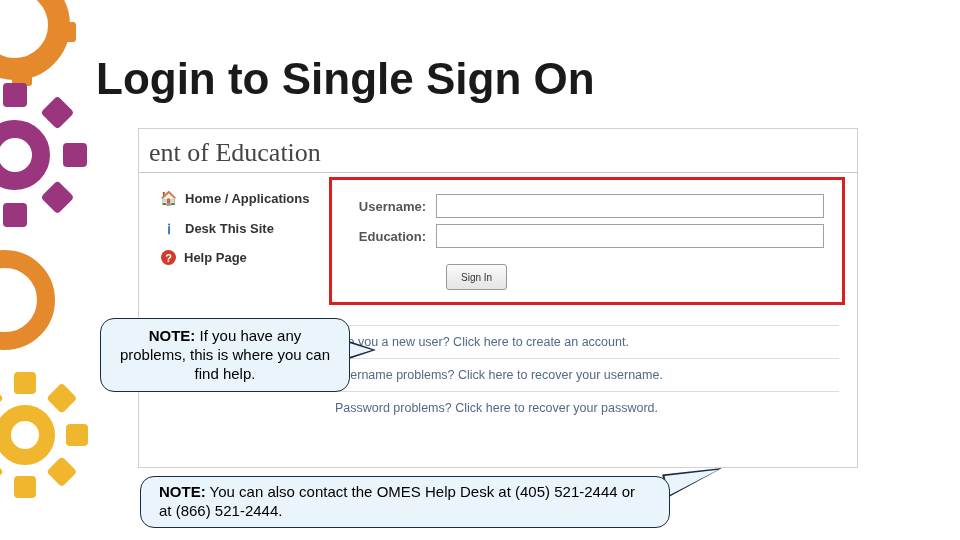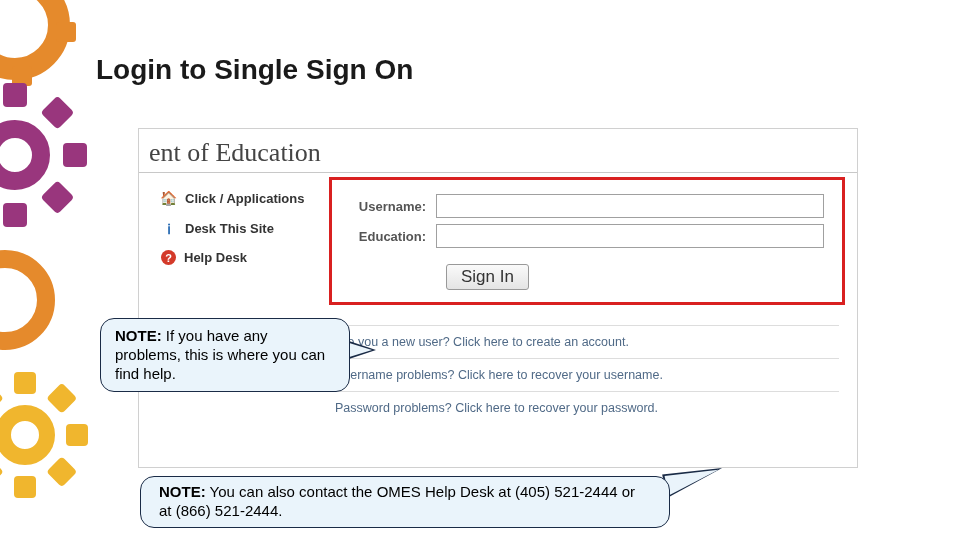--- a/index.html
+++ b/index.html
@@ -75,21 +75,21 @@
     background:#f0b62e;
     border-radius:4px;
     left:54px; top:54px;
     transform-origin:11px 11px;
   }
 
   
   .title {
     position:absolute;
     left:96px; top:54px;
-    font-size:28px;
+    font-size:44px;
     font-weight:700;
     color:#1a1a1a;
   }
 
   
   .panel {
     position:absolute;
     left:138px; top:128px;
     width:720px; height:340px;
     border:1px solid #d0d0d0;
@@ -160,21 +160,21 @@
   }
   .signin-row {
     padding:10px 0 0 100px;
   }
   .signin-btn {
     height:26px;
     padding:0 14px;
     background:linear-gradient(#fafafa,#e4e4e4);
     border:1px solid #999;
     border-radius:3px;
-    font-size:17px;
+    font-size:10px;
     color:#333;
     cursor:pointer;
   }
   .links {
     margin:20px 0 0 0;
     padding-right:18px;
   }
   .link-line {
     border-top:1px solid #ddd;
     padding:9px 0 9px 6px;
@@ -185,20 +185,21 @@
 
   
   .callout {
     position:absolute;
     background:#eaf4fb;
     border:1.5px solid #1a2b46;
     border-radius:14px;
     padding:8px 14px;
     font-size:15px;
     line-height:1.25;
+    text-align:center;
     z-index:5;
   }
   .callout b { font-weight:700; }
   .callout1 {
     left:100px; top:318px;
     width:250px;
   }
   .callout2 {
     left:140px; top:476px;
     width:530px;
@@ -270,29 +271,29 @@
 <div class="title">Login to Single Sign On</div>
 
 <div class="panel">
   <div class="panel-header">
     <span class="brand">ent of Education</span>
   </div>
   <div class="panel-body">
     <div class="nav">
       <div class="nav-item">
         <span class="nav-icon" style="color:#e58a2c">🏠</span>
-        <span>Click / Applications</span>
+        <span>Home / Applications</span>
       </div>
       <div class="nav-item">
         <span class="nav-icon" style="color:#2e6fb5;font-weight:700">ℹ</span>
         <span>Desk This Site</span>
       </div>
       <div class="nav-item">
         <span class="nav-icon" style="background:#d43a2a;color:#fff;border-radius:50%;width:15px;height:15px;font-size:11px;font-weight:700">?</span>
-        <span>Help Desk</span>
+        <span>Help Page</span>
       </div>
     </div>
     <div class="main">
       <div class="login-box">
         <div class="field-row">
           <div class="field-label">Username:</div>
           <input class="field-input" type="text" style="">
         </div>
         <div class="field-row">
           <div class="field-label">Education:</div>

